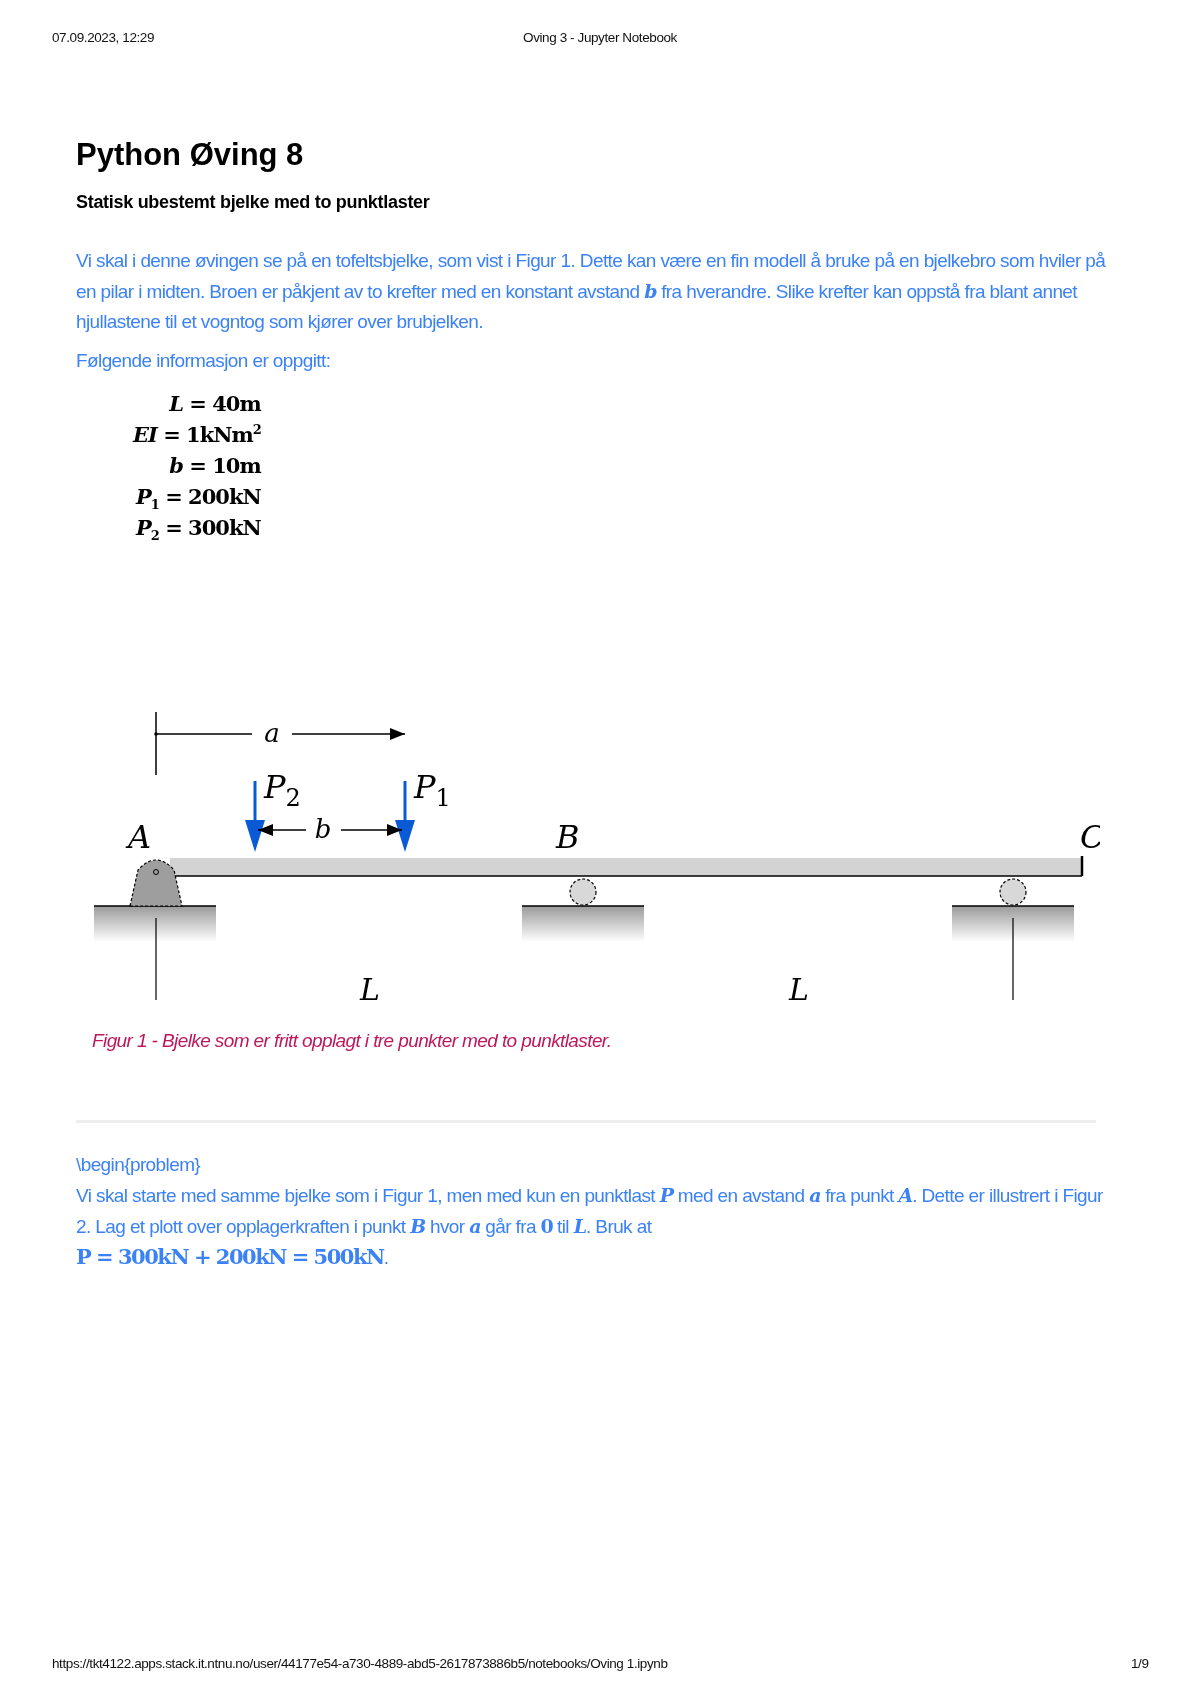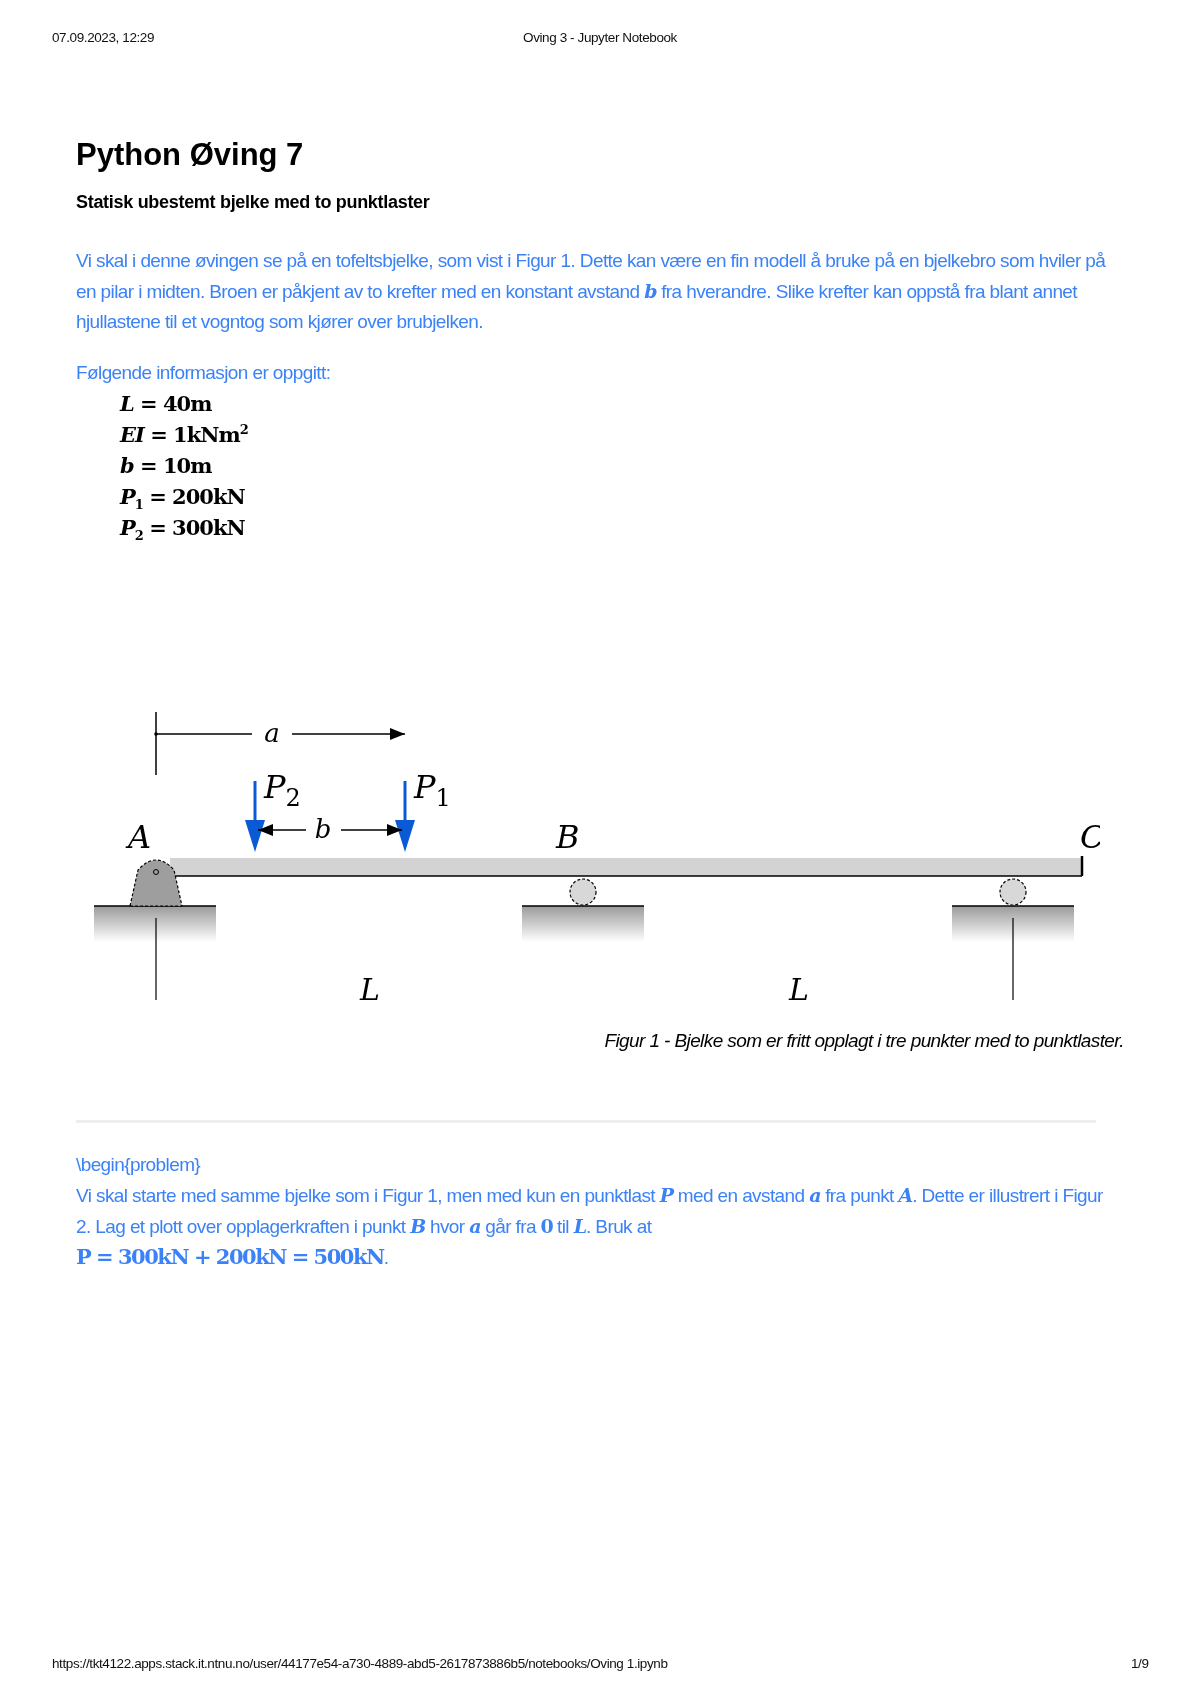--- a/index.html
+++ b/index.html
@@ -22,56 +22,56 @@
     h1.title {
       margin: 0; font-size: 31px; font-weight: bold; letter-spacing: 0px; line-height: 50px;
     }
     h4.subtitle {
       margin: 10px 0 4px 0; font-size: 18px; font-weight: bold; line-height: 24px; letter-spacing: -0.3px;
     }
     p.body {
       margin: 0; font-size: 19px; line-height: 30px; letter-spacing: -0.6px; color: #3b82f6;
     }
     .p1 { position: absolute; top: 116px; width: 1030px; }
-    .given-label { position: absolute; top: 228px; }
-    .given-list { position: absolute; left: 44px; top: 258px; }
+    .given-label { position: absolute; top: 216px; }
+    .given-list { position: absolute; left: 57px; top: 258px; text-align: right; }
     .given-item {
       font-family: "DejaVu Serif", "Liberation Serif", serif;
       font-weight: bold; font-size: 21px; line-height: 31px; letter-spacing: -1px;
     }
     .given-item i { font-style: italic; }
     .given-item sup { font-size: 13px; line-height: 0; }
     .given-item sub { font-size: 13px; line-height: 0; }
 
     .figure { position: absolute; left: 0; top: 470px; width: 1024px; height: 400px; }
     .figure svg { position: absolute; left: 0; top: 0; }
     .fig-caption {
-      position: absolute; top: 900px; left: 8px; width: 1040px; text-align: right;
-      font-style: italic; font-size: 19px; letter-spacing: -0.6px; color: #000000;
+      position: absolute; top: 900px; left: 16px; width: 1040px; text-align: left;
+      font-style: italic; font-size: 19px; letter-spacing: -0.6px; color: #be185d;
     }
     .divider {
       position: absolute; top: 990px; left: 0; width: 1020px; height: 3px; background: #eeeeee;
     }
     .problem { position: absolute; top: 1020px; width: 1030px; }
     .question { position: absolute; top: 1170px; }
     .m { font-family: "DejaVu Serif", "Liberation Serif", serif; font-weight: bold; font-style: italic; letter-spacing: -1px; }
     .mn { font-family: "DejaVu Serif", "Liberation Serif", serif; font-weight: bold; letter-spacing: -1.5px; }
     .svgtext { font-family: "DejaVu Serif", "Liberation Serif", serif; font-style: italic; }
     .svgnum { font-family: "DejaVu Serif", "Liberation Serif", serif; }
   </style>
 </head>
 <body>
 
 <div class="print-header">
   <span class="ph-left">07.09.2023, 12:29</span>
   <span class="ph-center" style="transform: translateX(-50%);">Oving 3 - Jupyter Notebook</span>
 </div>
 
 <div class="content">
-  <h1 class="title">Python Øving 7</h1>
+  <h1 class="title">Python Øving 8</h1>
   <h4 class="subtitle">Statisk ubestemt bjelke med to punktlaster</h4>
 
   <p class="body p1"><span>Vi skal i denne øvingen se på en tofeltsbjelke, som vist i Figur 1. Dette kan være en fin modell å bruke på en bjelkebro som hviler på en pilar i midten. Broen er påkjent av to krefter med en konstant avstand </span><span class="m">b</span><span> fra hverandre. Slike krefter kan oppstå fra blant annet hjullastene til et vogntog som kjører over brubjelken.</span></p>
 
   <p class="body given-label">Følgende informasjon er oppgitt:</p>
 
   <div class="given-list">
     <div class="given-item"><i>L</i><span> = 40m</span></div>
     <div class="given-item"><i>EI</i><span> = 1kNm</span><sup>2</sup></div>
     <div class="given-item"><i>b</i><span> = 10m</span></div>

